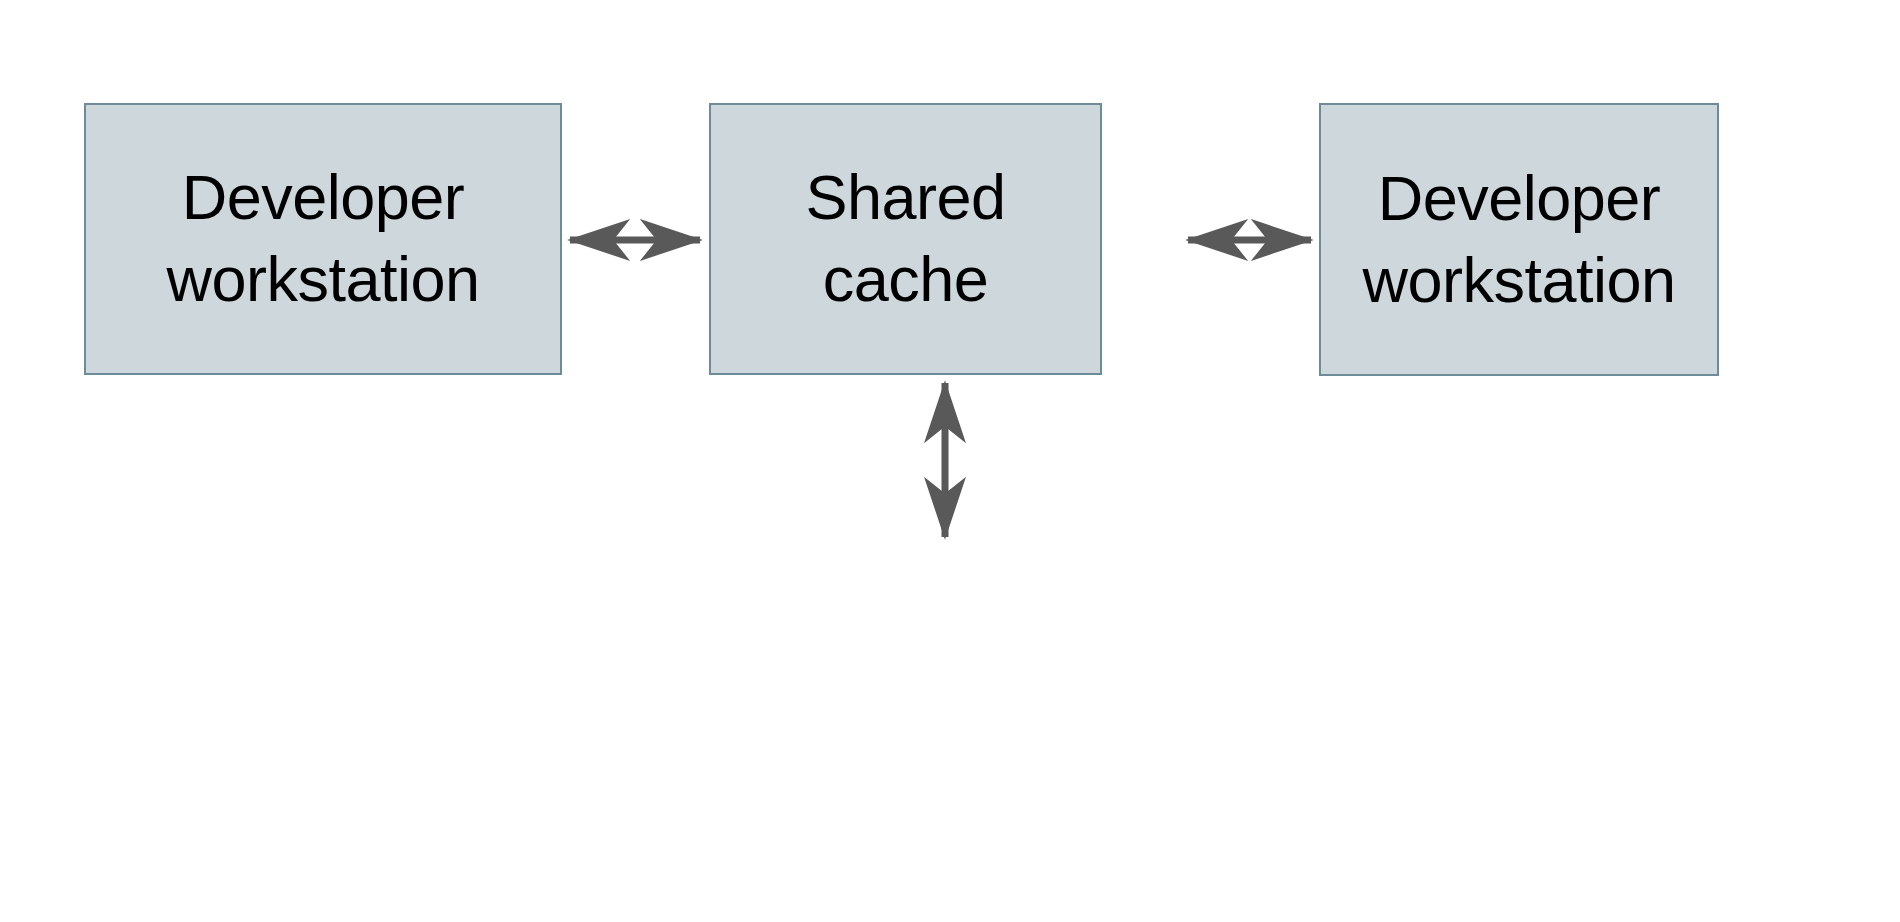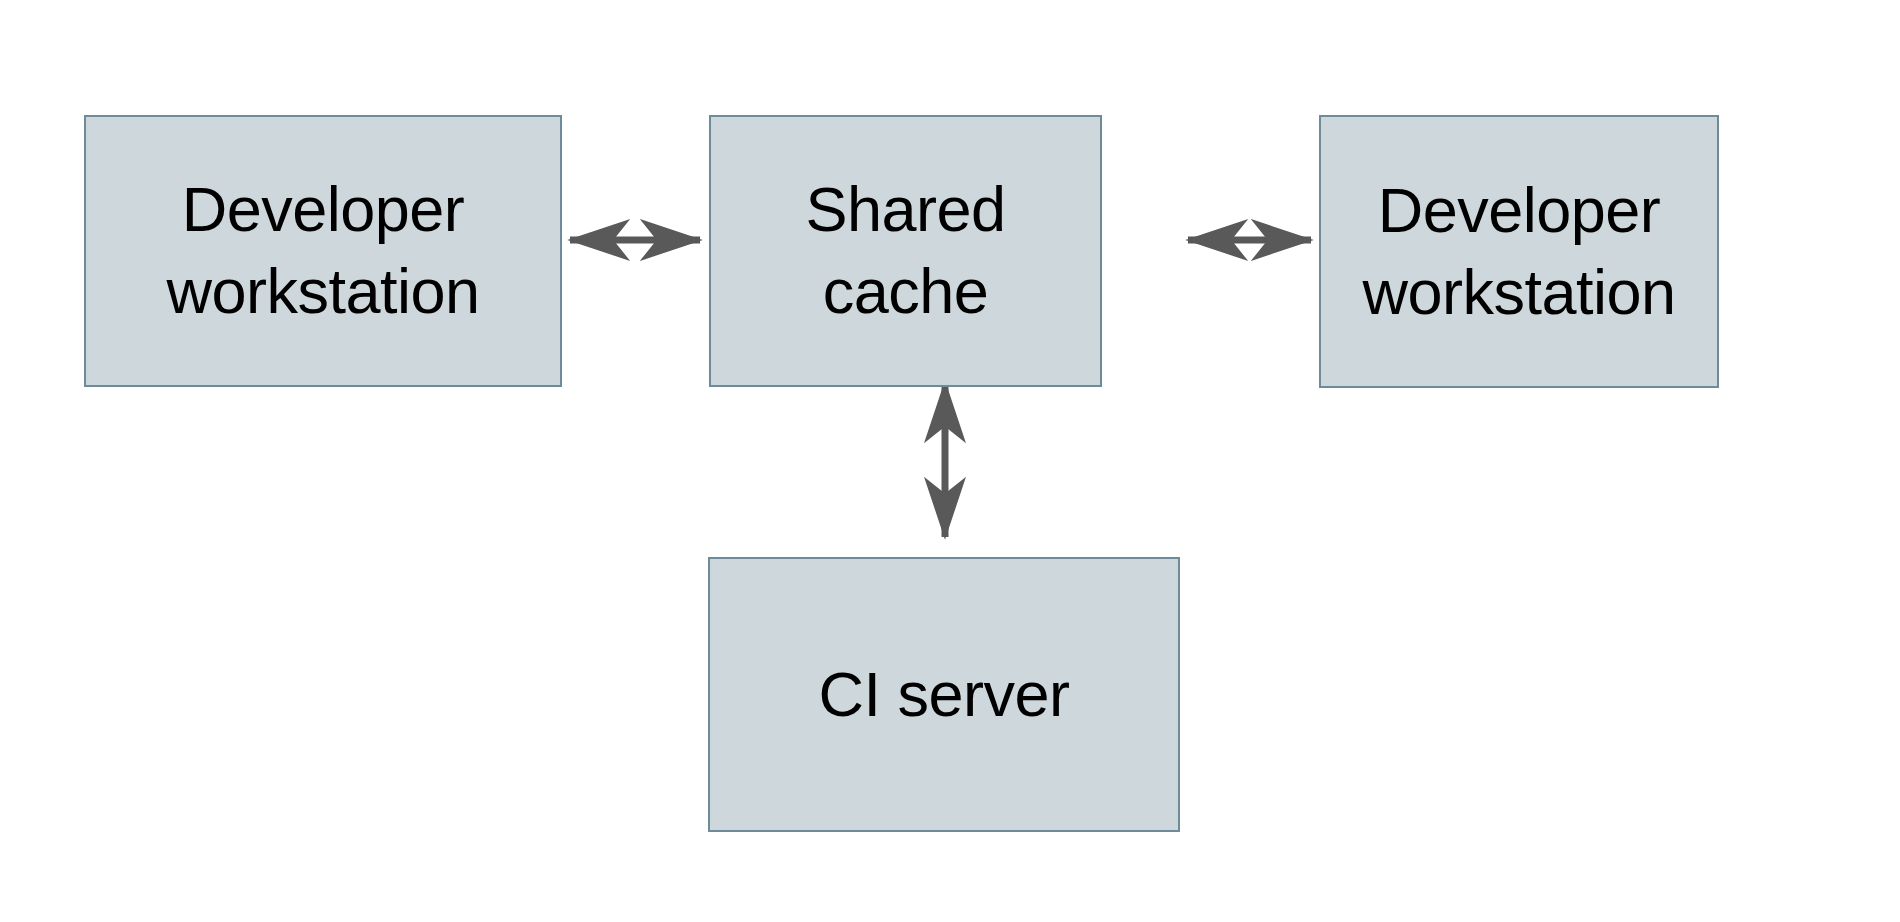--- a/index.html
+++ b/index.html
@@ -22,21 +22,20 @@
   }
   .node-box {
     position: absolute;
     box-sizing: border-box;
     background: #ced8dc;
     border: 2px solid #6d8b99;
     display: flex;
     align-items: center;
     justify-content: center;
     text-align: center;
-    margin-top: 12px;
   }
   .node-label {
     font-family: "Liberation Sans", sans-serif;
     font-size: 63px;
     line-height: 1.3;
     color: #000000;
     letter-spacing: -0.5px;
     white-space: pre-line;
     padding: 0 6px;
   }
@@ -80,17 +79,14 @@
   <div class="node-box" style="left:709px; top:103px; width:393px; height:272px;">
     <span class="node-label">Shared
 cache</span>
   </div>
 
   <div class="node-box" style="left:1319px; top:103px; width:400px; height:273px;">
     <span class="node-label">Developer
 workstation</span>
   </div>
 
-  <div class="node-box" style="left:708px; top:545px; width:472px; height:275px;">
-    <span class="node-label">CI server</span>
-  </div>
 
 </div>
 
 </body></html>

